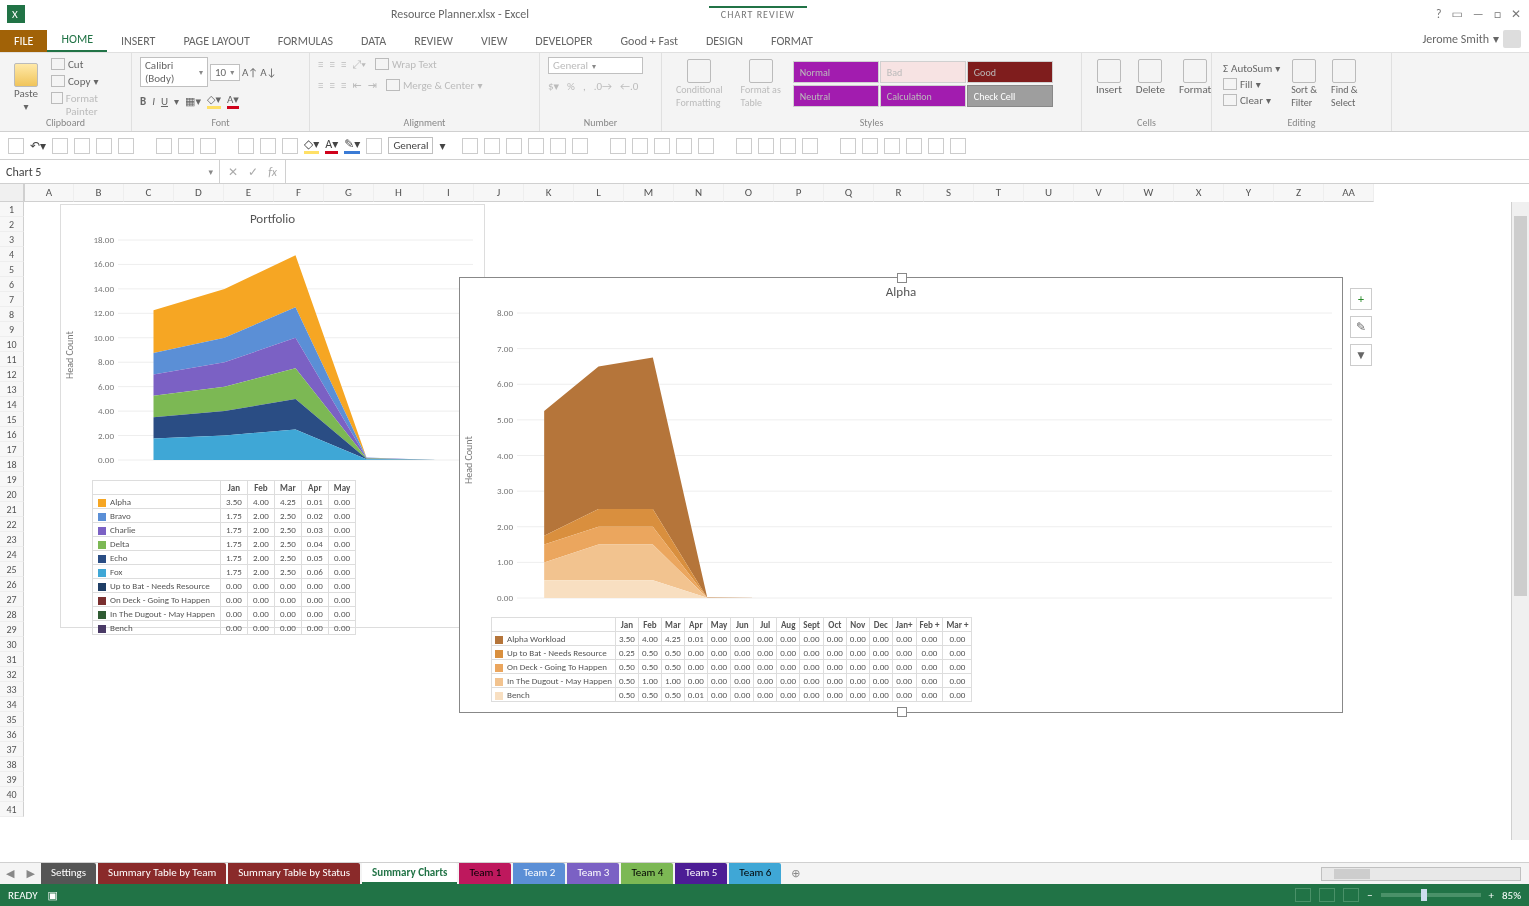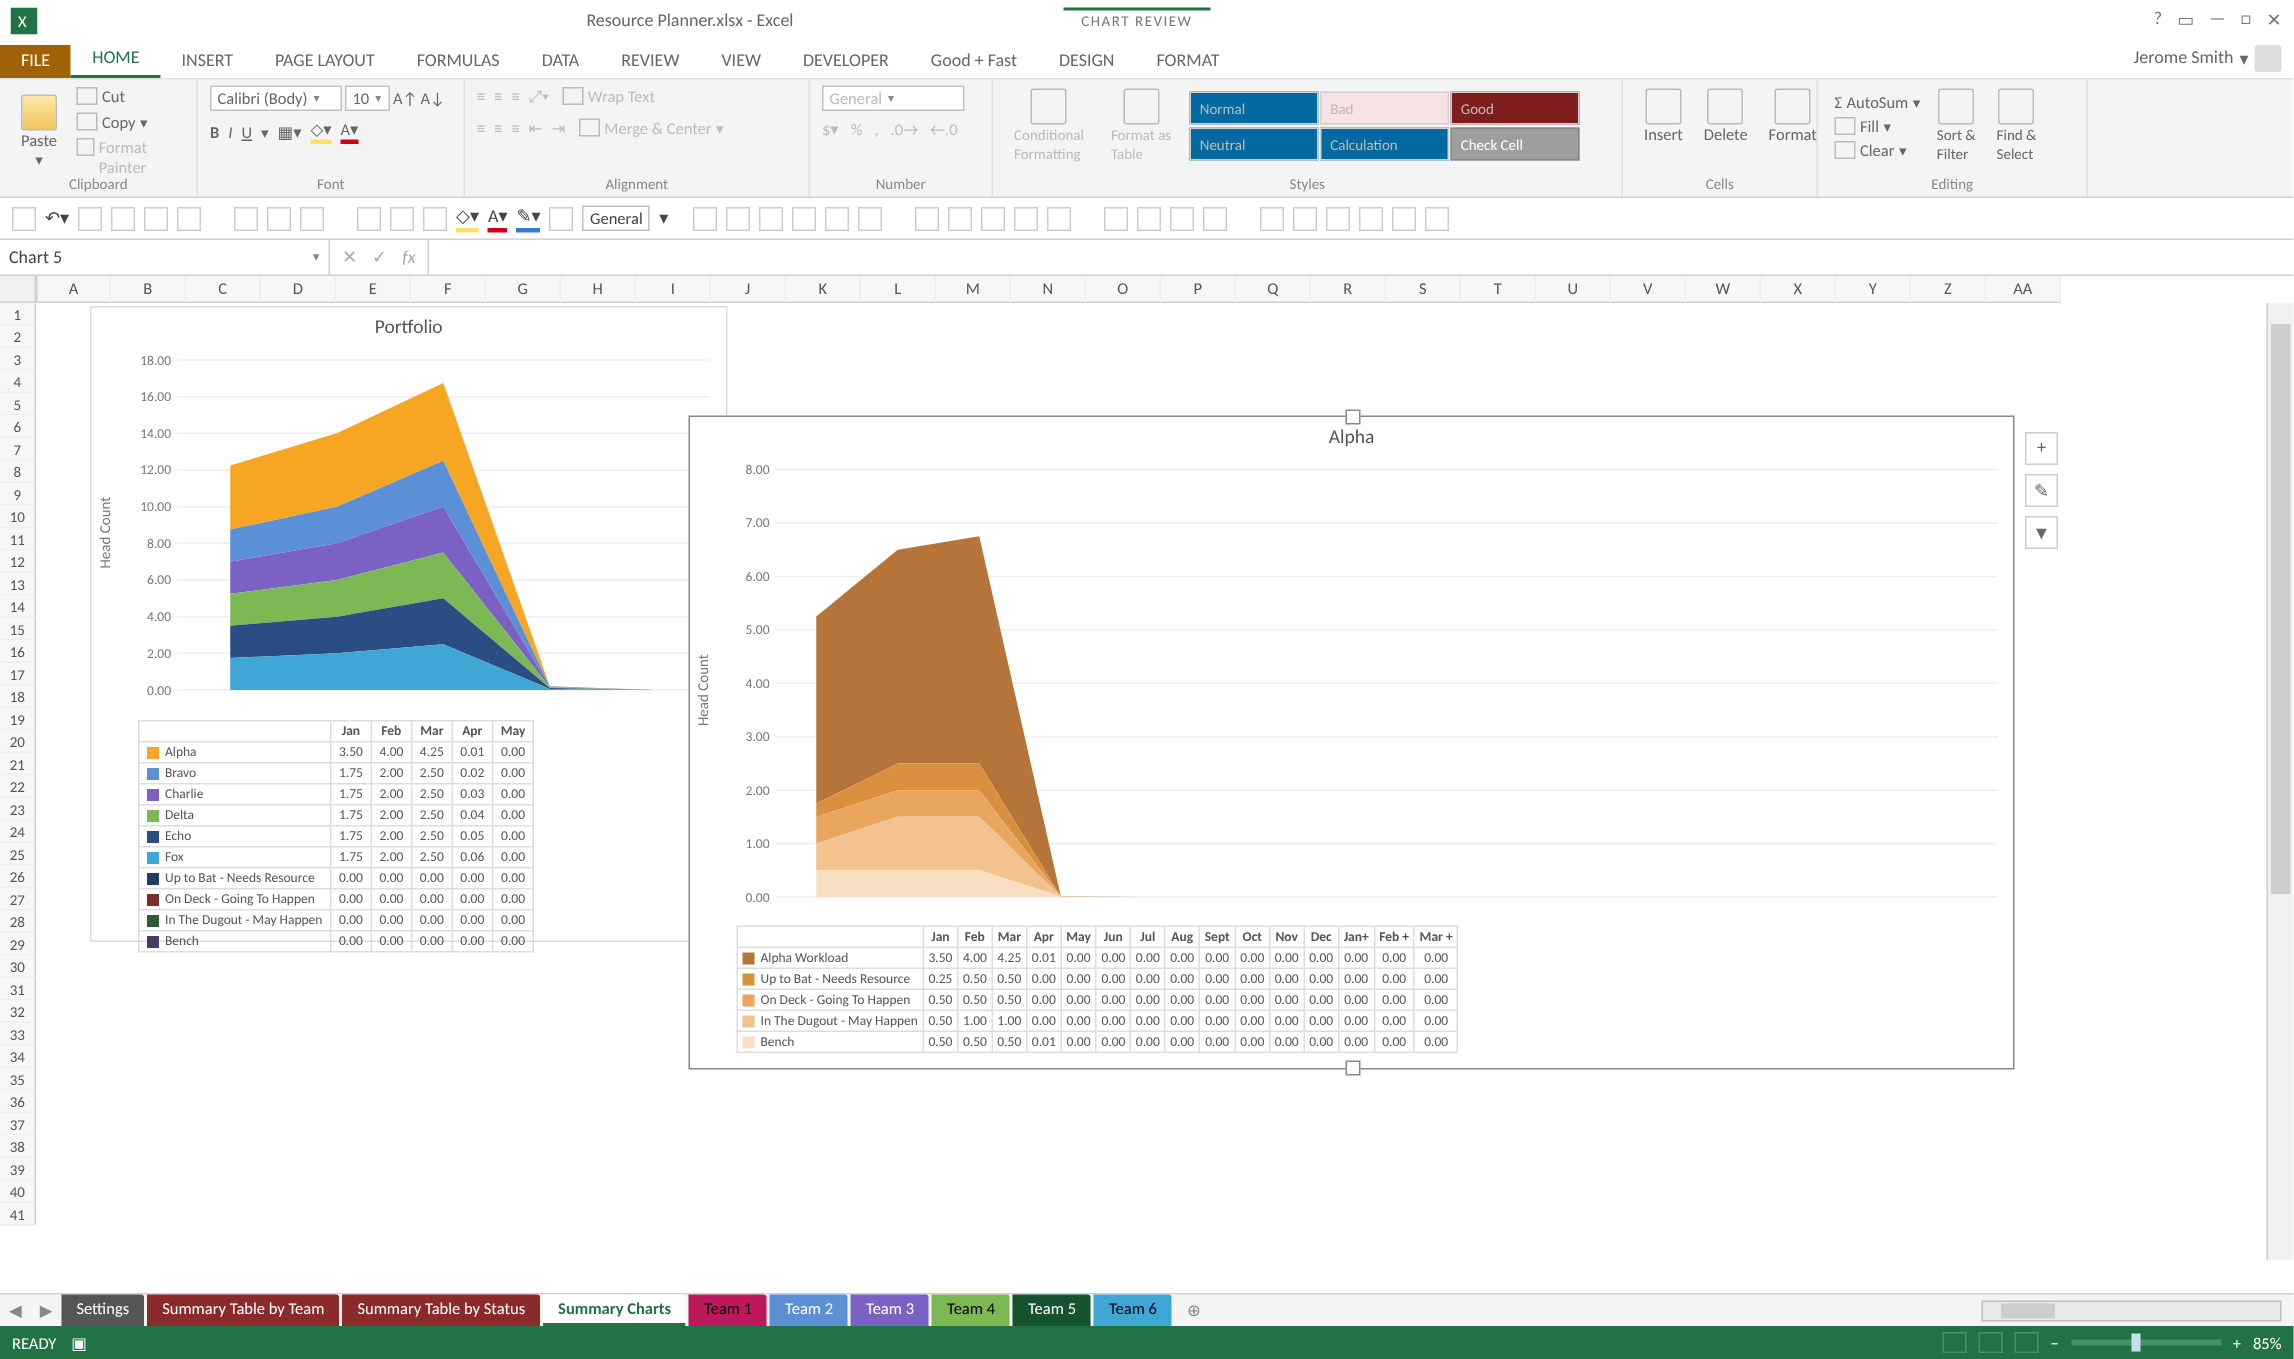--- a/index.html
+++ b/index.html
@@ -29,21 +29,21 @@
 .ribbon .row { display: flex; align-items: center; gap: 4px; }
 .ribbon .btn-lg { display: flex; flex-direction: column; align-items: center; justify-content: center; padding: 2px 6px; cursor: pointer; }
 .ribbon .btn-lg .ic { width: 24px; height: 24px; display: inline-block; border: 1px solid #bbb; border-radius: 2px; }
 .ribbon .btn-sm { display: flex; align-items: flex-start; gap: 3px; padding: 1px 3px; cursor: pointer; }
 .ribbon .btn-sm .ic { width: 14px; height: 12px; border: 1px solid #bbb; display: inline-block; }
 .ribbon .combo { border: 1px solid #c0c0c0; background: #fff; padding: 1px 4px; font-size: 11px; display: flex; align-items: center; }
 .ribbon .combo::after { content: "▾"; margin-left: 4px; font-size: 8px; color: #888; }
 .ribbon .tiny { font-size: 10px; }
 
 .styles-gal { display: flex; gap: 1px; }
-.styles-gal .sty { width: 86px; height: 22px; border: 1px solid #d0d0d0; background: #0369a1; font-size: 10px; display: flex; align-items: center; padding-left: 6px; cursor: pointer; }
+.styles-gal .sty { width: 86px; height: 22px; border: 1px solid #d0d0d0; background: #a21caf; font-size: 10px; display: flex; align-items: center; padding-left: 6px; cursor: pointer; }
 .styles-gal .sty.bad { background: #f7e3e3; }
 .styles-gal .sty.good { background: #7f1d1d; }
 .styles-gal .sty.chk { background: #9e9e9e; color: #fff; border-color: #888; }
 
 
 .qat { height: 28px; border-bottom: 1px solid #d0d0d0; display: flex; align-items: center; gap: 6px; padding: 0 8px; background: #fff; }
 .qat .ic { width: 16px; height: 16px; border: 1px solid #ccc; display: inline-block; } 
 .qat .combo { border: 1px solid #c0c0c0; background: #fff; padding: 1px 4px; font-size: 11px; }
 
 
@@ -174,21 +174,21 @@
             <span class="ic"></span>
             <span>Format Painter</span>
           </div>
       </div>
     </div>
     <div class="glabel">Clipboard</div>
   </div>
 
   <div class="group" style="width:178px">
     <div class="row" style="gap:2px">
-      <span class="combo" style="width:88px">Calibri (Body)</span>
+      <span class="combo" style="width:68px">Calibri (Body)</span>
       <span class="combo" style="width:30px">10</span>
       <span>A↑</span>
       <span>A↓</span>
     </div>
     <div class="row" style="margin-top:6px;gap:6px">
       <b>B</b>
       <i>I</i>
       <u>U</u>
         <span class="tiny">▾</span>
       <span>▦▾</span>
@@ -745,21 +745,21 @@
   <span class="nav">▶</span>
   <div id="sheet-tabs-container" style="display:flex">
       <div class="st" style="background: rgb(85, 85, 85); color: rgb(255, 255, 255);">Settings</div>
       <div class="st" style="background: rgb(138, 42, 42); color: rgb(255, 255, 255);">Summary Table by Team</div>
       <div class="st" style="background: rgb(138, 42, 42); color: rgb(255, 255, 255);">Summary Table by Status</div>
       <div class="st" style="background: rgb(255, 255, 255); color: rgb(33, 115, 70); border-bottom: 2px solid rgb(33, 115, 70); font-weight: bold;">Summary Charts</div>
       <div class="st" style="background: #be185d; color: rgb(0, 0, 0);">Team 1</div>
       <div class="st" style="background: rgb(91, 143, 214); color: rgb(255, 255, 255);">Team 2</div>
       <div class="st" style="background: rgb(123, 97, 196); color: rgb(255, 255, 255);">Team 3</div>
       <div class="st" style="background: rgb(124, 184, 84); color: rgb(0, 0, 0);">Team 4</div>
-      <div class="st" style="background: #14532d; color: rgb(255, 255, 255);">Team 5</div>
+      <div class="st" style="background: #4c1d95; color: rgb(255, 255, 255);">Team 5</div>
       <div class="st" style="background: rgb(63, 167, 214); color: rgb(0, 0, 0);">Team 6</div>
     </div>
   <span class="add">⊕</span>
   <div class="hscroll"></div>
 </div>
 
 <div class="status">
   <span class="ready">READY</span>
   <span>▣</span>
   <div class="right">

